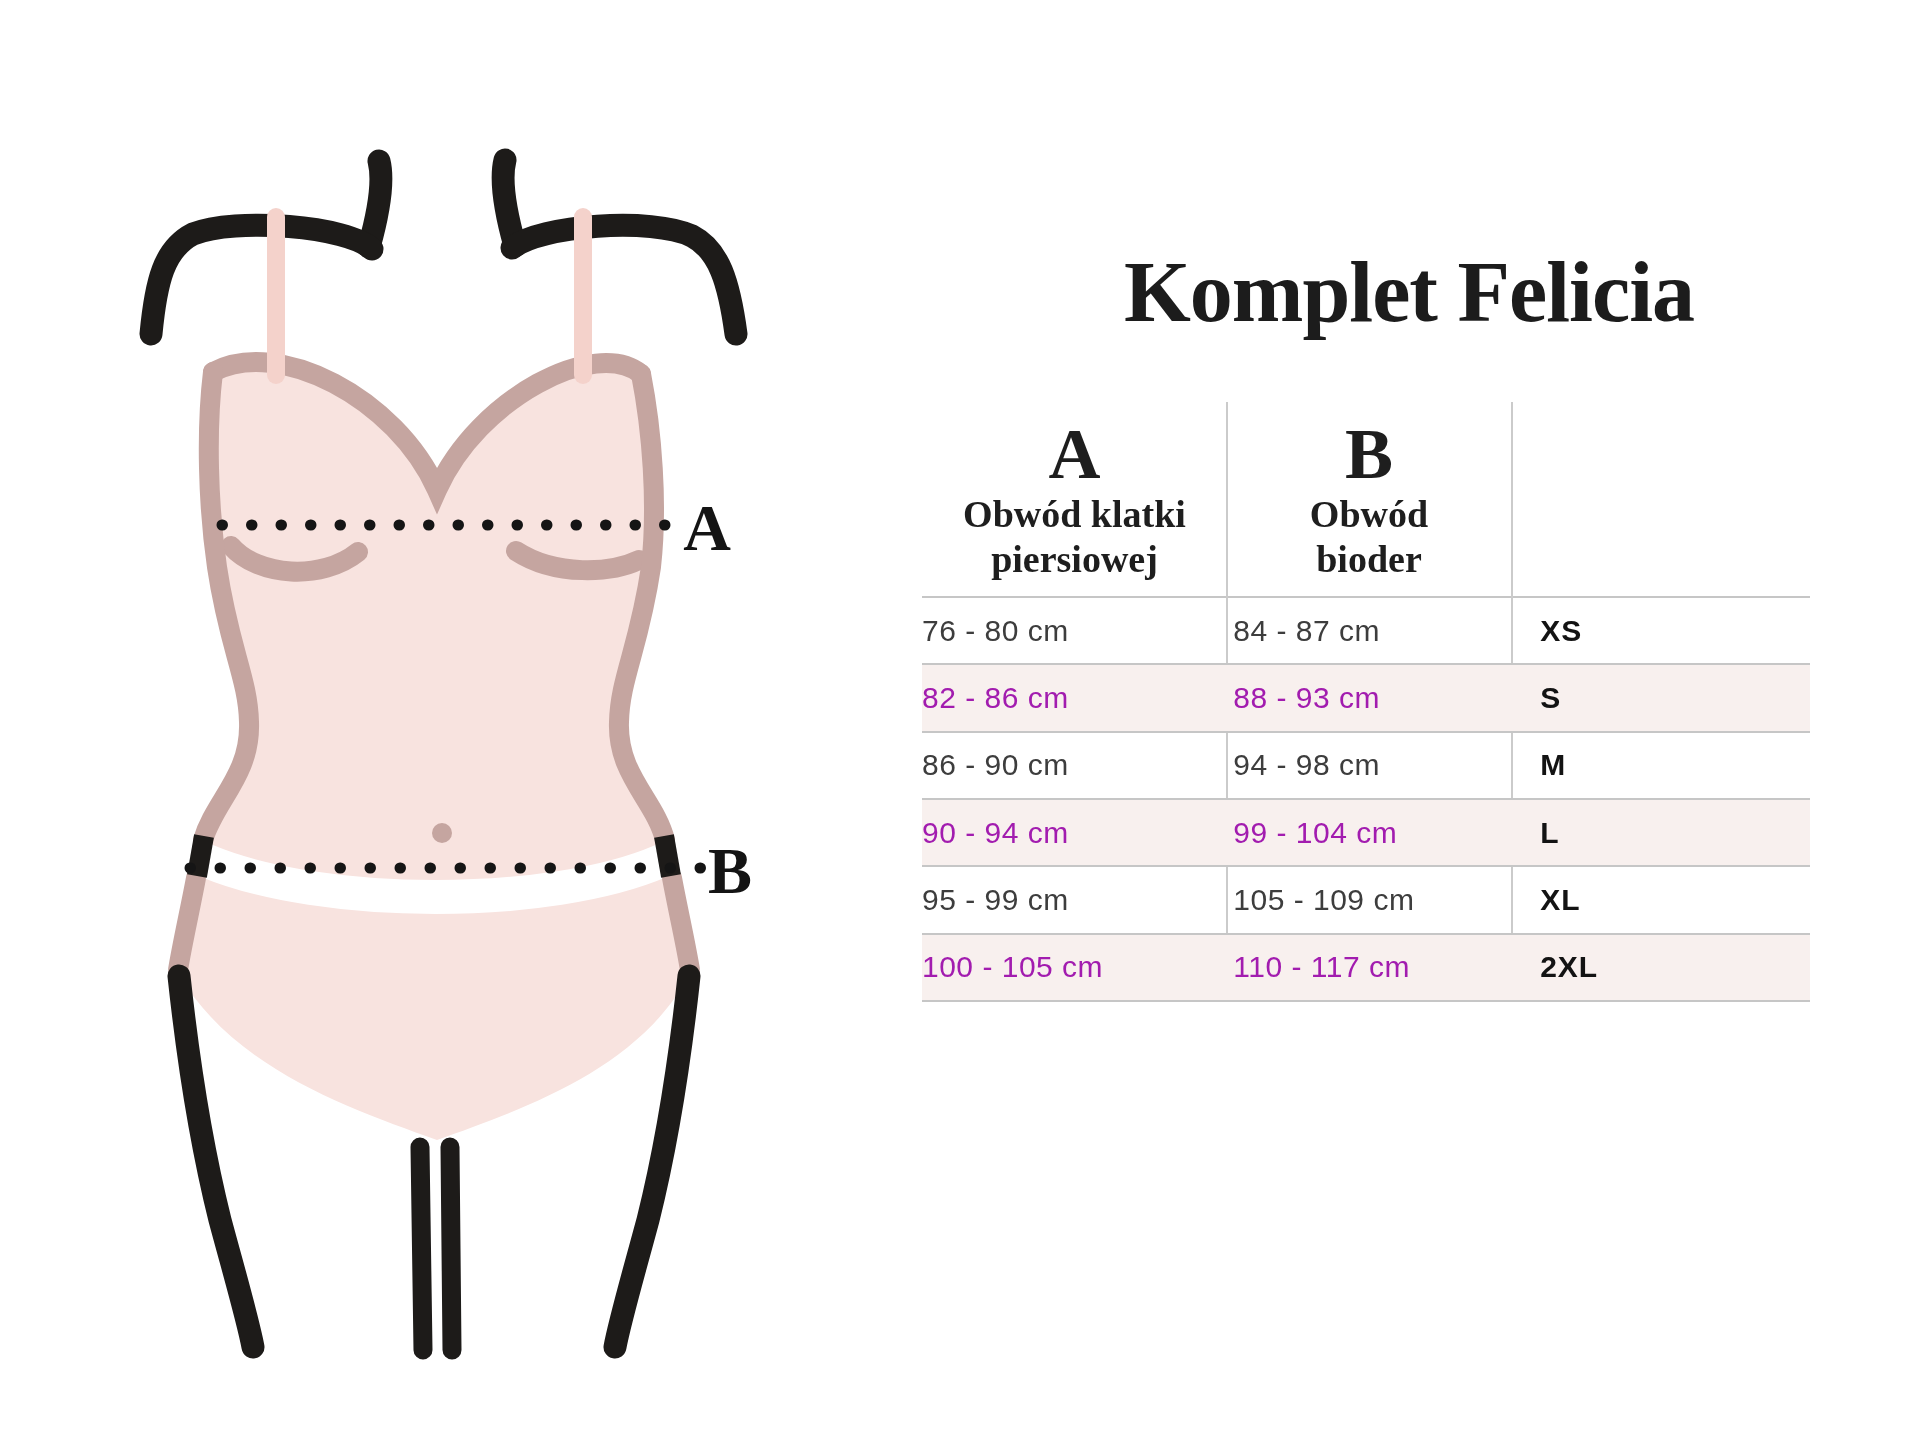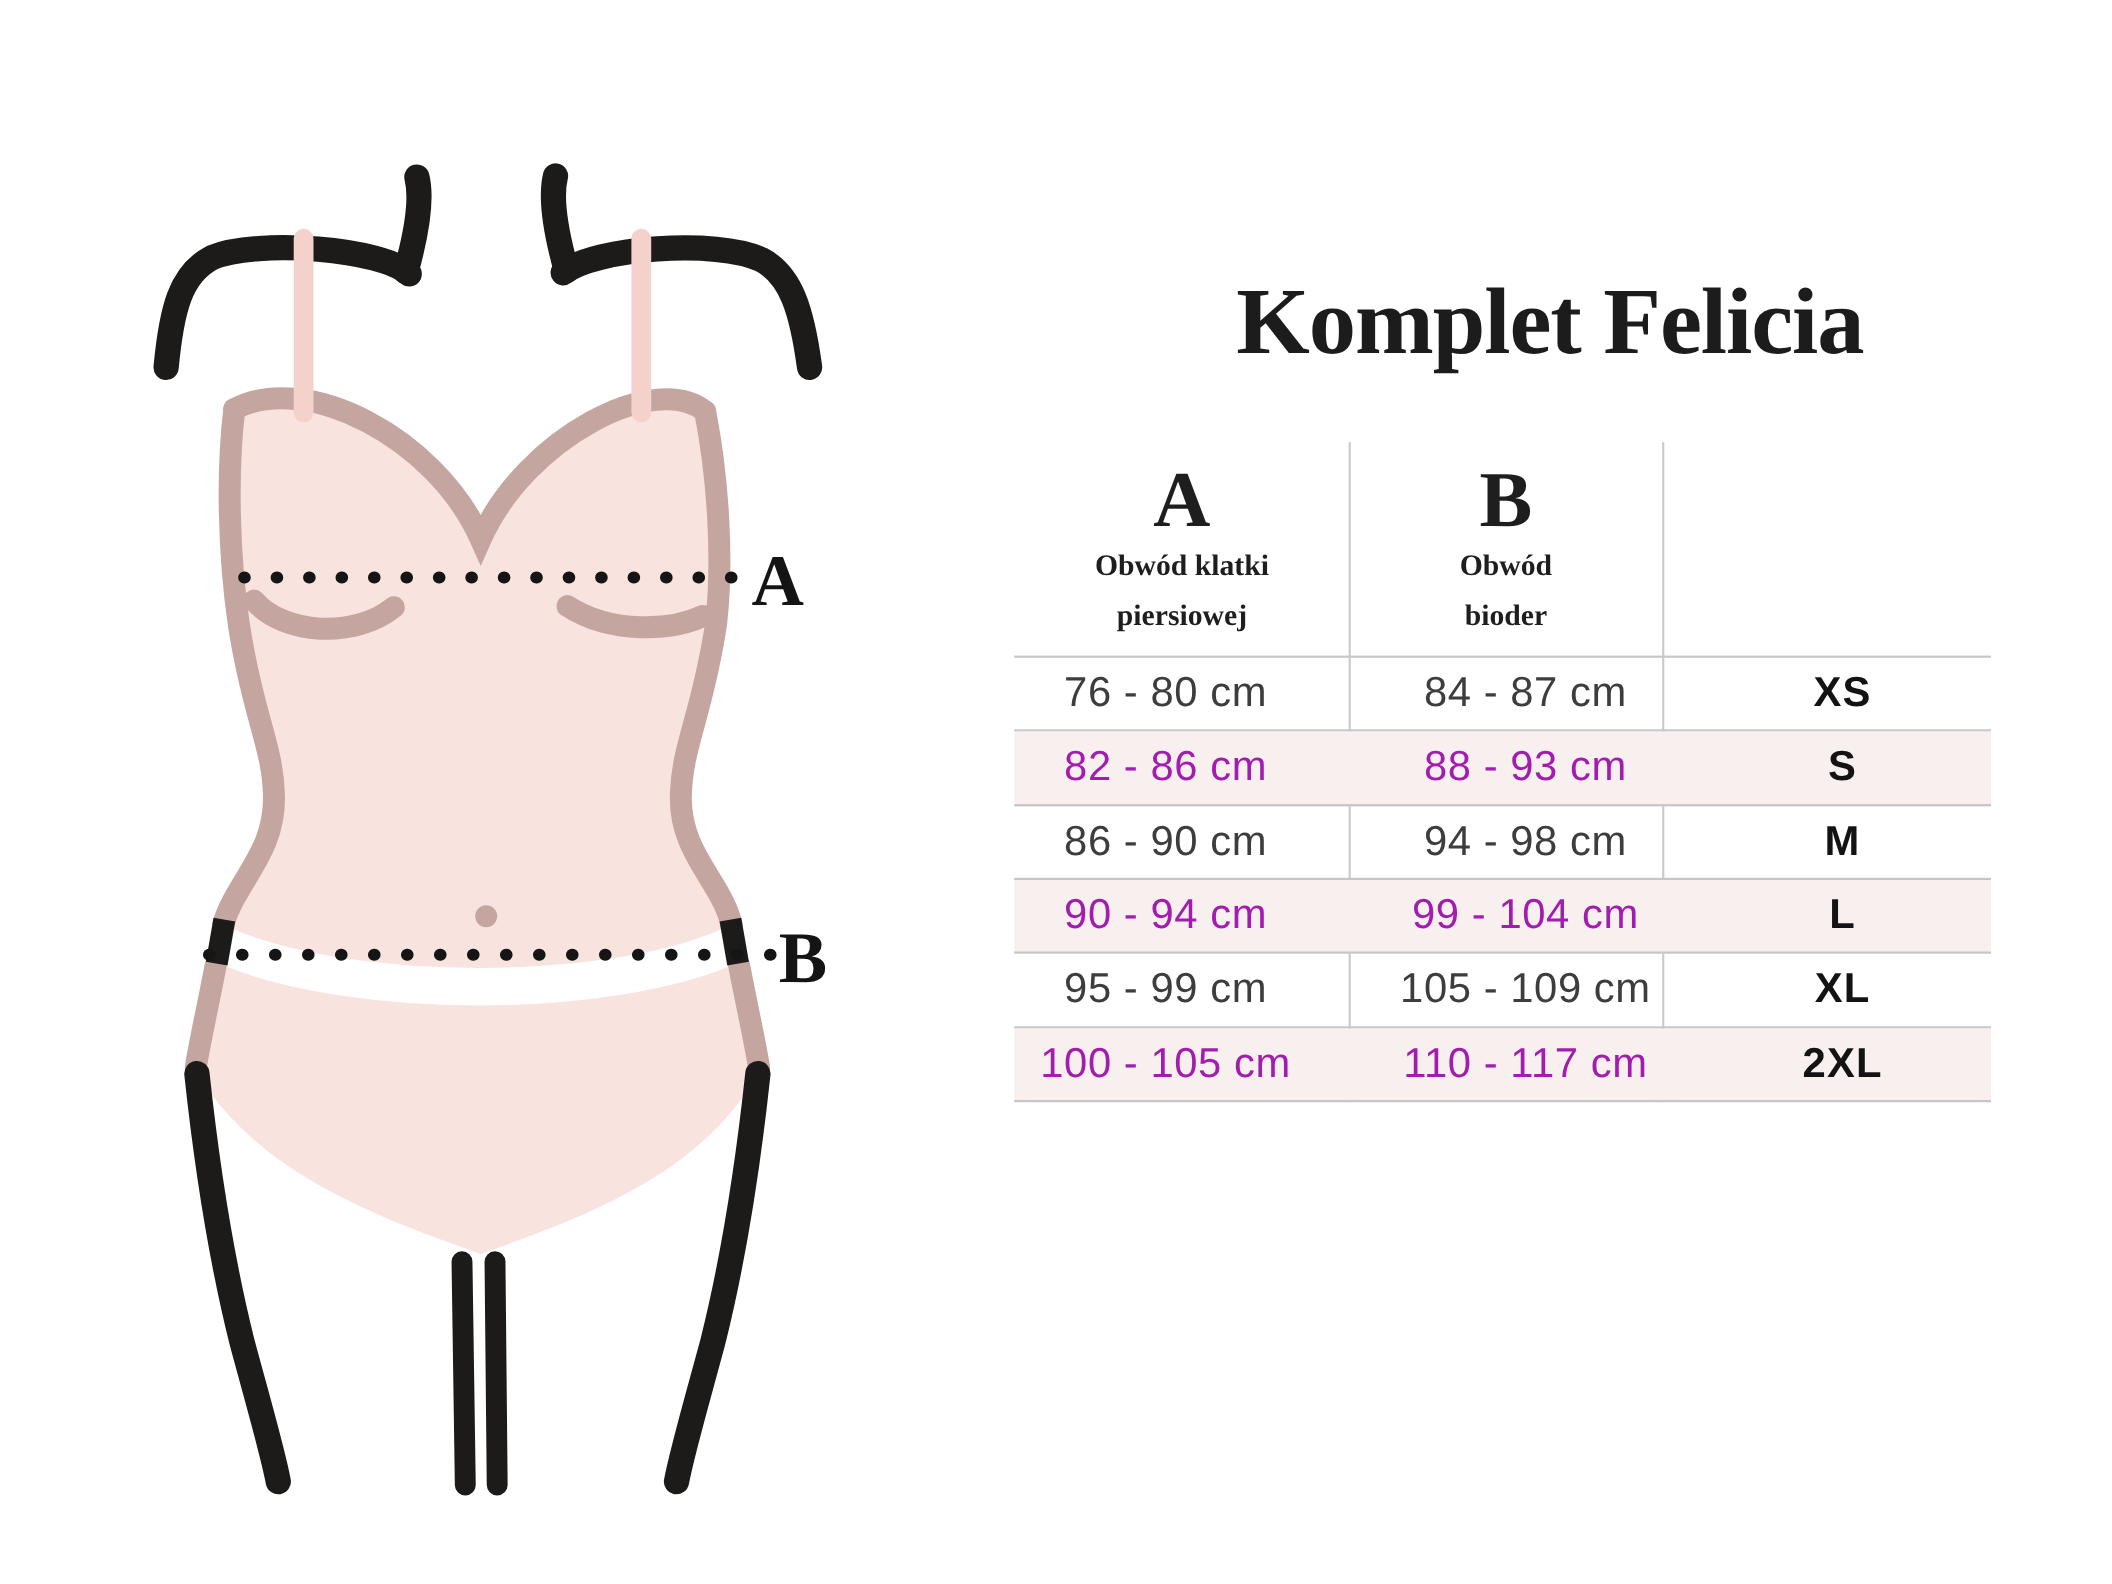--- a/index.html
+++ b/index.html
@@ -35,30 +35,30 @@
   }
   .th{
     display:flex;flex-direction:column;align-items:center;justify-content:flex-start;
     font-family:"Liberation Serif","DejaVu Serif",serif;color:#1e1e1e;
     padding-top:14px;box-sizing:border-box;
   }
   .th.c1{width:305px;}
   .th.c2{width:284px;}
   .th.c3{width:299px;justify-content:center;padding-top:86px;}
   .th .letter{font-size:72px;font-weight:bold;line-height:76px;}
-  .th .sub{font-size:27px;font-weight:bold;line-height:45px;letter-spacing:0px;}
+  .th .sub{font-size:38px;font-weight:bold;line-height:45px;letter-spacing:0px;}
   .th .rozmiar{font-size:40px;font-weight:bold;line-height:44px;}
   .tbody{position:relative;}
   .trow{
     display:flex;height:67.33px;box-sizing:border-box;
     border-bottom:2px solid #c6c6c6;align-items:center;
   }
   .trow.alt{background:#f8f0ee;}
   .td{
-    text-align:center;font-size:38px;letter-spacing:0.5px;color:#3d3d3d;
+    text-align:left;font-size:30px;letter-spacing:0.5px;color:#3d3d3d;
   }
   .td.c1{width:305px;}
   .td.c2{width:340px;margin-left:36px;}
   .td.c3{width:299px;}
   .trow.alt .td.c1,.trow.alt .td.c2{color:#a21caf;}
   .td.size{font-weight:bold;color:#131313;letter-spacing:1px;}
 </style>
 </head>
 <body>
 

